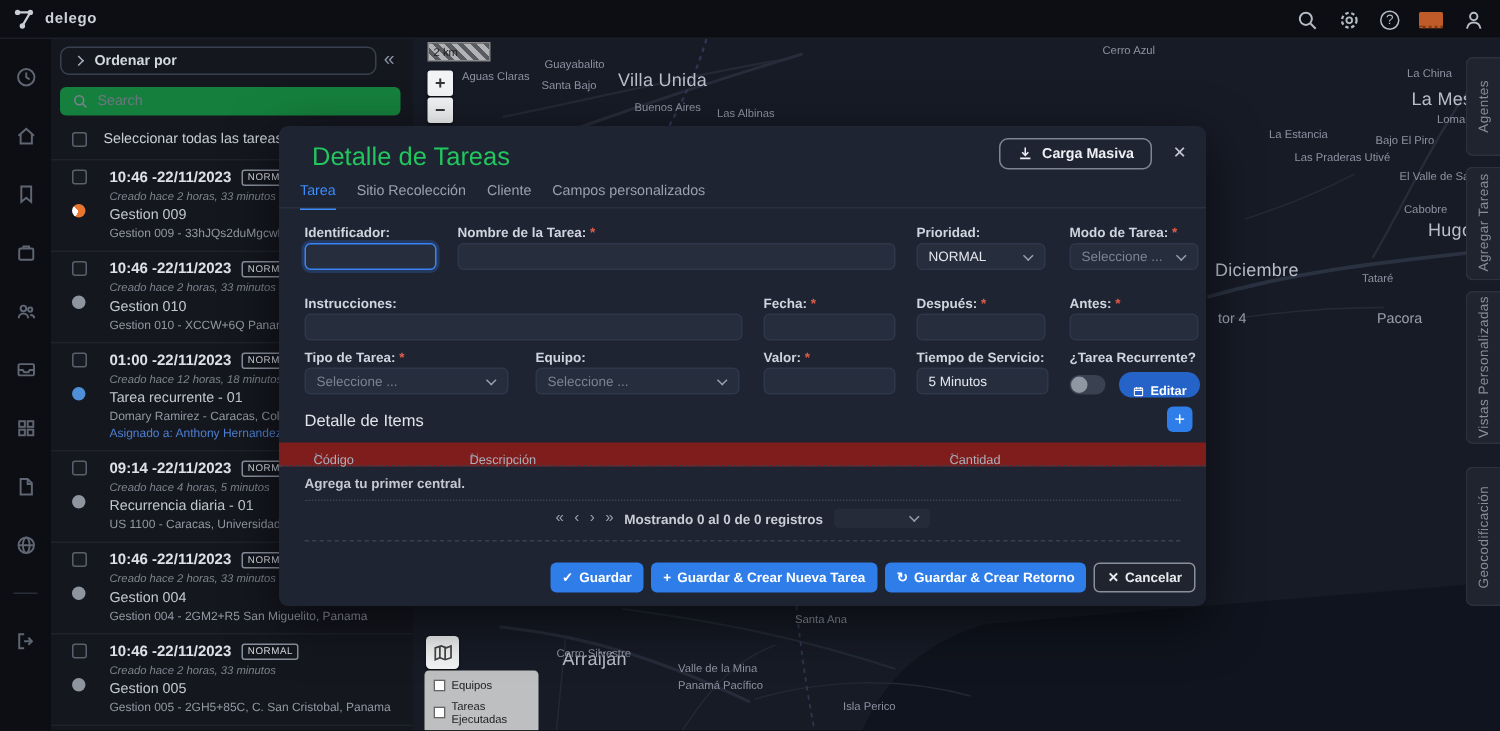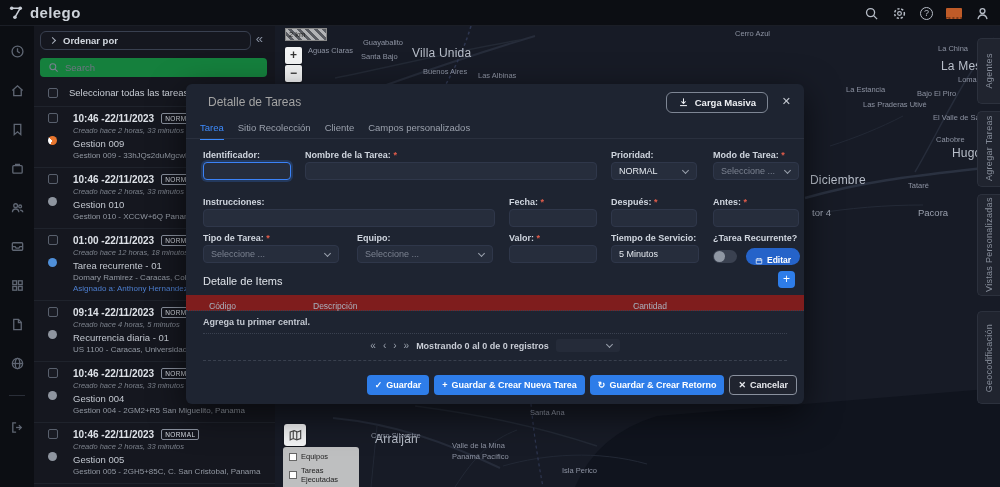--- a/index.html
+++ b/index.html
@@ -3,21 +3,21 @@
 <meta charset="utf-8">
 <style>
   * { box-sizing:border-box; margin:0; padding:0; }
   body { font-family:"Liberation Sans", sans-serif; background:#0b0d12; }
   #app { position:relative; width:1000px; height:487px; overflow:hidden; background:#14161d; }
 
   
   .topbar { position:absolute; left:0; top:0; width:1000px; height:26px; background:#0c0e13;
             border-bottom:1px solid #1b1e26; display:flex; align-items:center; z-index:6; }
   .logo { display:flex; align-items:center; gap:5px; margin-left:8px; color:#cdd2d9;
-          font-size:15px; font-weight:bold; letter-spacing:.4px;text-align:center; }
+          font-size:10px; font-weight:bold; letter-spacing:.4px;text-align:center; }
   .top-icons { position:absolute; right:10px; top:0; height:26px; display:flex; align-items:center; gap:13px; }
   .tico { color:#b6bcc6; display:flex; align-items:center; cursor:pointer; }
   .help-circle { width:13px; height:13px; border:1.3px solid #b6bcc6; border-radius:50%;
                  font-size:9px; color:#b6bcc6; display:flex; align-items:center; justify-content:center; }
   .flag { width:16px; height:11px; background:#bf5b28; border-radius:1px; border-bottom:2px dotted #7e3a17; }
 
   
   .rail { position:absolute; left:0; top:26px; width:34px; height:461px; background:#0c0e13;
           display:flex; flex-direction:column; align-items:center; padding-top:18px; gap:24px; z-index:6; }
   .rail svg { stroke:#5f6673; fill:none; stroke-width:1.4; cursor:pointer; }
@@ -81,21 +81,21 @@
   
   .rtab { position:absolute; left:977px; width:23px; background:#20242f; border:1px solid #2c313d;
           border-right:none; border-radius:5px 0 0 5px; display:flex; align-items:center;
           justify-content:center; z-index:4; cursor:pointer; }
   .rtab span { writing-mode:vertical-rl; transform:rotate(180deg); color:#878e9b; font-size:9px;
                letter-spacing:.3px; line-height:10px; text-align:center; height:96%; }
 
   
   .modal { position:absolute; left:186px; top:84px; width:618px; height:320px; background:#1e2431;
            border-radius:6px; box-shadow:0 10px 35px rgba(0,0,0,.6); z-index:5; }
-  .mtitle { position:absolute; left:22px; top:11px; font-size:12px; color:#a3a3a3;text-align:center; }
+  .mtitle { position:absolute; left:22px; top:11px; font-size:17px; color:#22c55e;text-align:center; }
   .bulkbtn { position:absolute; right:36px; top:8px; height:21px; border:1px solid #7e8694; border-radius:6px;
              background:transparent; color:#eef0f4; font-size:9.5px; font-weight:bold; display:flex;
              align-items:center; gap:6px; padding:0 11px; cursor:pointer; font-family:inherit; }
   .bulkbtn svg { stroke:#eef0f4; fill:none; stroke-width:1.5; }
   .mclose { position:absolute; right:13px; top:11px; color:#c6cbd3; font-size:11px; cursor:pointer; }
   .mtabs { position:absolute; left:14px; top:38px; display:flex; gap:14px; }
   .mtab { font-size:9.5px; color:#9aa0ac; padding-bottom:5px; cursor:pointer; }
   .mtab.active { color:#3d8bfd; border-bottom:2px solid #3d8bfd; }
   .mtabline { position:absolute; left:0; top:54px; width:618px; height:1px; background:#2a303e; }
 

